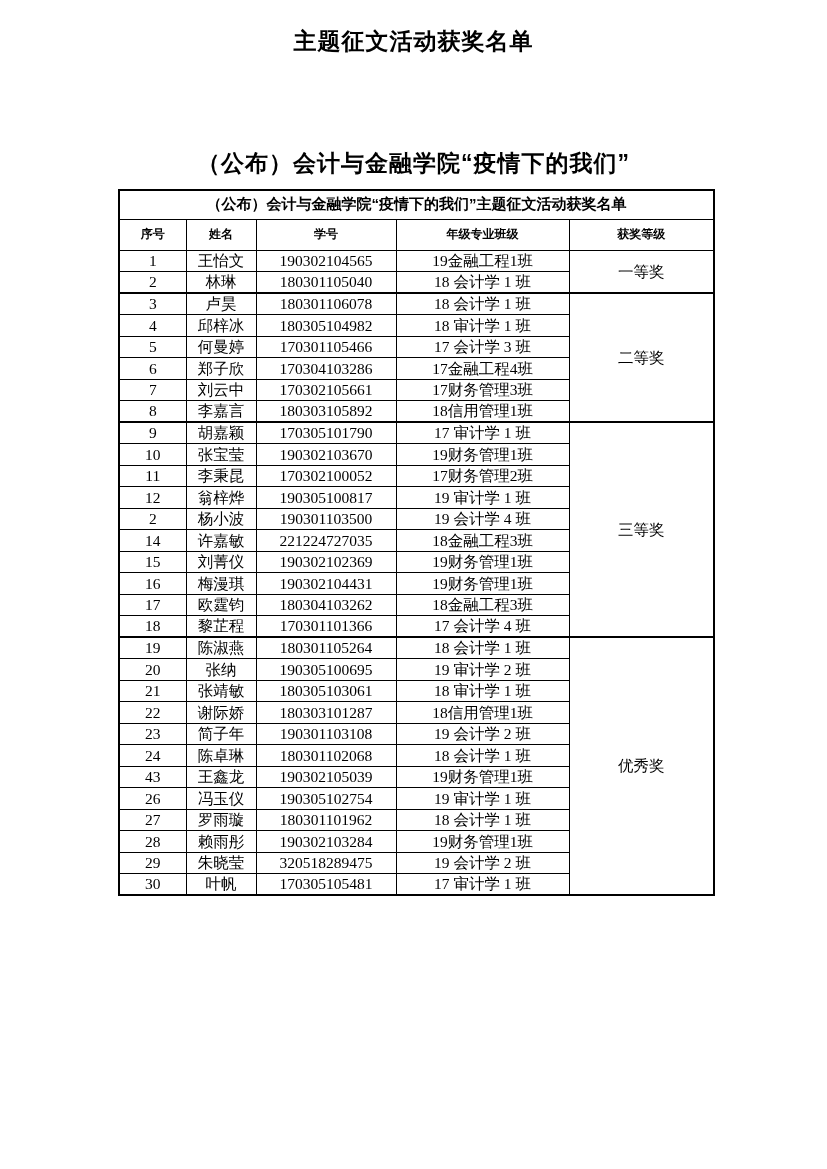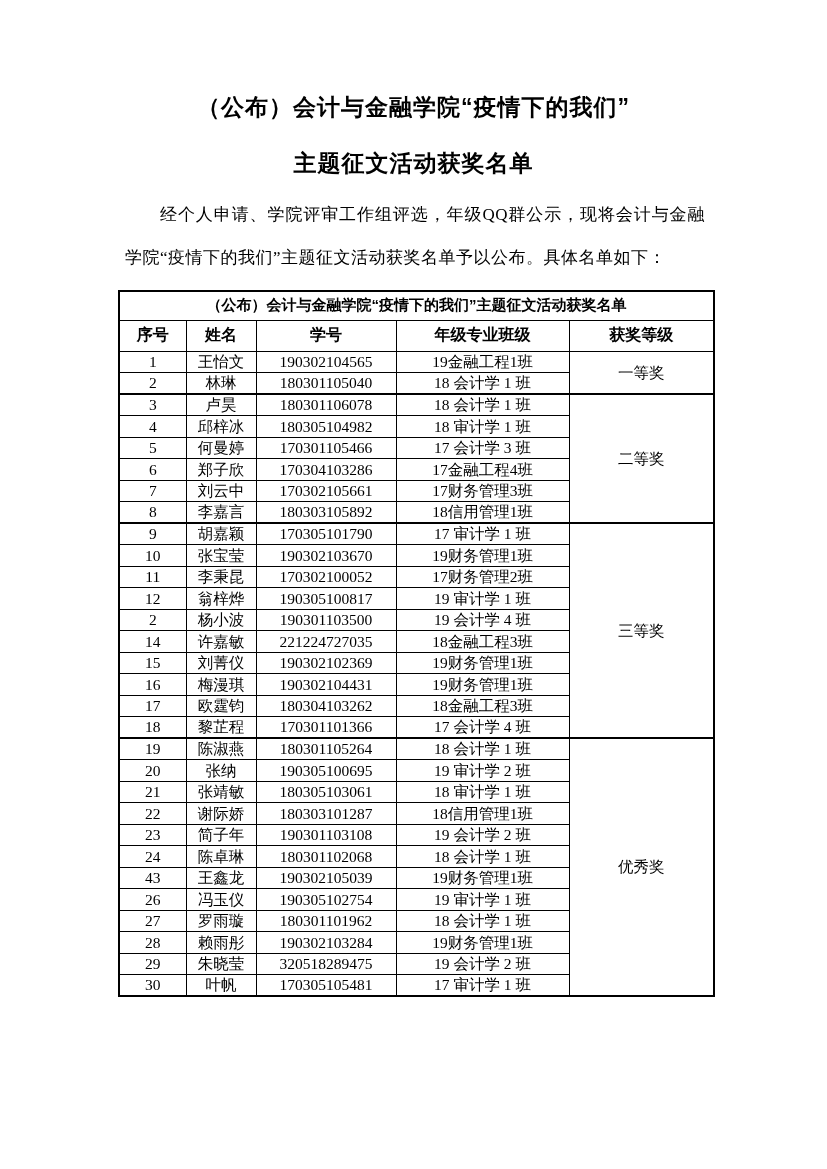--- a/index.html
+++ b/index.html
@@ -16,40 +16,39 @@
            text-indent: 35px; text-align: justify; text-justify: inter-ideograph;
            letter-spacing: 0.5px; color: #000; }
 
   table.award-table { margin: 11px 0 16px 118px; width: 595px; table-layout: fixed;
                       border-collapse: collapse; border: 2px solid #000; }
   .award-table th, .award-table td { border: 1px solid #000; text-align: center;
                                      vertical-align: middle; padding: 0; color: #000; overflow: hidden; }
   .award-table .title-row th { height: 29px; font-family: "Liberation Sans", "DejaVu Sans", sans-serif;
                                font-weight: 700; font-size: 15px; }
   .award-table .header-row th { height: 31px; font-family: "Liberation Sans", "DejaVu Sans", sans-serif;
-                                font-weight: 700; font-size: 16px; }
+                                font-weight: 700; font-size: 12px; }
   .award-table tbody td { height: 21.5px; font-size: 15.5px; line-height: 1;
                           font-family: "Liberation Serif", "DejaVu Serif", serif; font-weight: 400; }
   .award-table tbody tr.group-start td { border-top: 2px solid #000; }
   .col-no     { width: 67px; }
   .col-name   { width: 70px; }
   .col-id     { width: 140px; }
   .col-class  { width: 173px; }
   .col-award  { width: 145px; }
 </style>
 </head>
 <body>
 
 <div class="page">
 
+  <div class="doc-title line2">主题征文活动获奖名单</div>
+
   <div class="doc-title line1">（公布）会计与金融学院“疫情下的我们”</div>
 
-  <div class="doc-title line2">主题征文活动获奖名单</div>
-
-  <p class="intro">经个人申请、学院评审工作组评选，年级QQ群公示，现将会计与金融学院“疫情下的我们”主题征文活动获奖名单予以公布。具体名单如下：</p>
 
   <table class="award-table">
     <colgroup>
       <col class="col-no">
       <col class="col-name">
       <col class="col-id">
       <col class="col-class">
       <col class="col-award">
     </colgroup>
     <thead>

